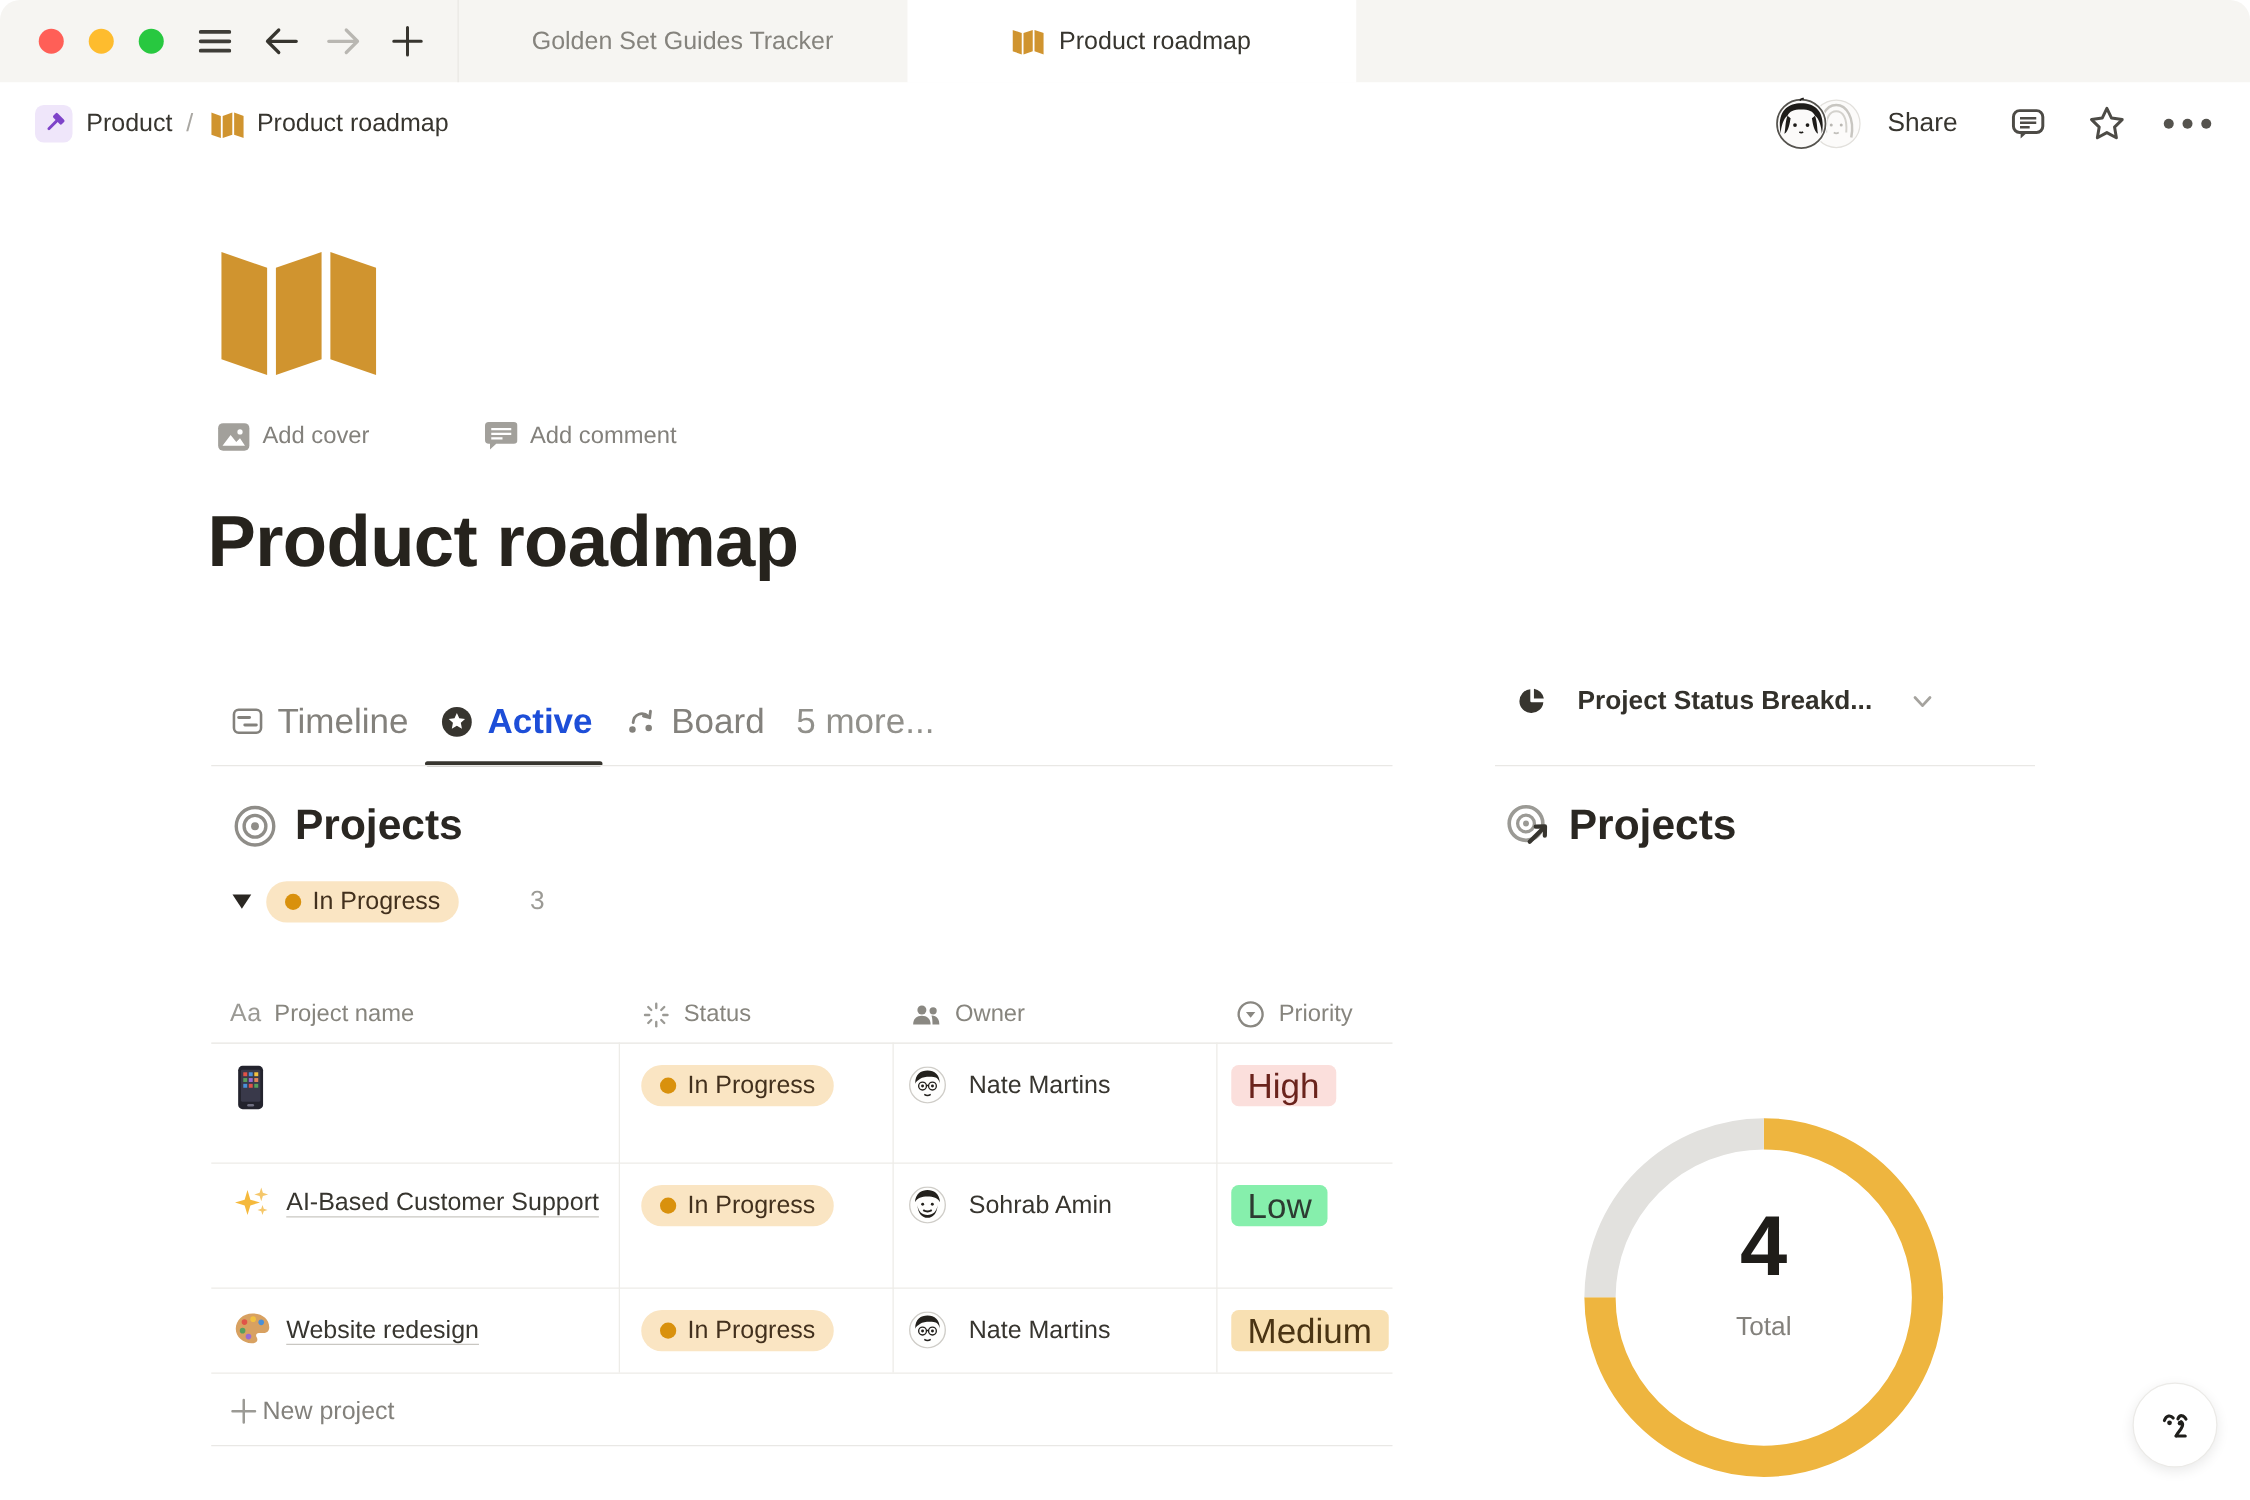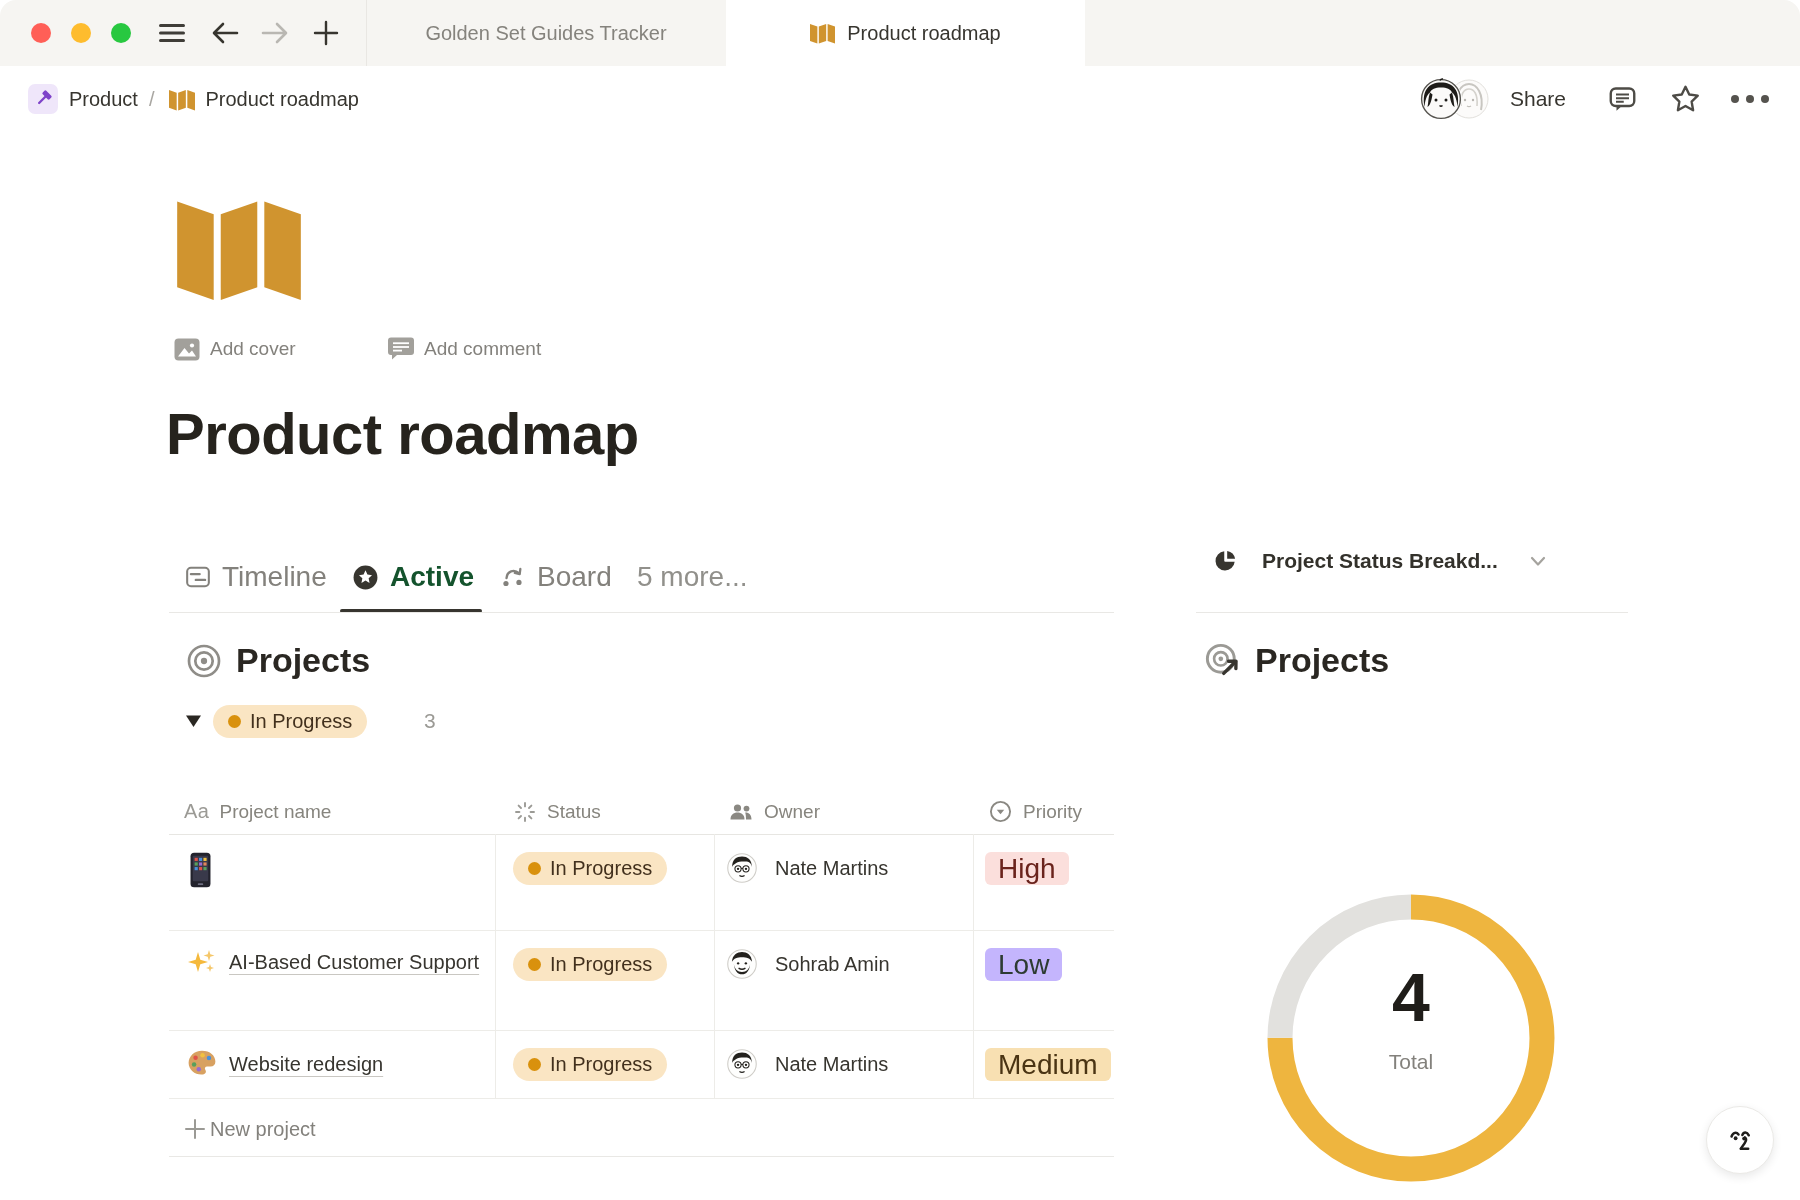--- a/index.html
+++ b/index.html
@@ -16,29 +16,29 @@
   .btab.active{background:#FFFFFF;color:#37352F;font-weight:400;}
   
   .pagehead{position:absolute;left:0;top:66px;width:1800px;height:66px;background:#fff;}
   .crumb{position:absolute;top:0;height:66px;display:flex;align-items:center;font-size:20px;}
   .iconbox{width:30px;height:30px;border-radius:7px;background:#EFE6FA;display:flex;align-items:center;justify-content:center;}
   .headbtn{position:absolute;top:0;height:66px;display:flex;align-items:center;justify-content:center;cursor:default;}
   
   .addrow{display:flex;align-items:center;gap:10px;font-size:19px;color:#83817C;}
   .title{position:absolute;left:166px;top:400px;font-size:58px;font-weight:bold;color:#26231D;letter-spacing:-0.5px;}
   .vtab{position:absolute;top:556px;height:42px;display:flex;align-items:center;gap:11px;font-size:28px;color:#83817C;}
-  .vtab.sel{color:#14532d;font-weight:bold;justify-content:space-between;}
+  .vtab.sel{color:#1d4ed8;font-weight:bold;justify-content:space-between;}
   .hline{position:absolute;height:1px;background:#E9E8E5;}
   .seclink{font-weight:bold;font-size:34px;color:#2A2722;}
   .pill{display:inline-flex;align-items:center;height:33px;border-radius:17px;padding:0 15px;gap:9px;font-size:20px;
         background:#FAE5C3;color:#42301D;box-sizing:border-box;white-space:nowrap;}
   .pill .dot{width:13px;height:13px;border-radius:50%;background:#D9910D;flex:0 0 auto;}
   .prio{display:inline-flex;align-items:center;height:33px;border-radius:6px;padding:0 13px;font-size:28px;white-space:nowrap;}
   .prio.high{background:#FBDFDC;color:#6A231C;}
-  .prio.low{background:#c4b5fd;color:#2D3B32;}
+  .prio.low{background:#86efac;color:#2D3B32;}
   .prio.medium{background:#F8E0B2;color:#4A3413;}
   .th{position:absolute;display:flex;align-items:center;gap:10px;font-size:19px;color:#87857E;height:45px;}
   .cellname{font-size:20px;color:#37352F;line-height:39px;text-decoration:underline;
             text-decoration-color:#C9C7C2;text-underline-offset:5px;text-decoration-thickness:1px;}
   .ownname{font-size:20px;color:#37352F;}
   .newproj{display:flex;align-items:center;gap:4px;font-size:20px;color:#83817C;}
   .donut-center{position:absolute;text-align:center;}
   .ai-fab{position:absolute;left:1706px;top:1106px;width:66px;height:66px;border-radius:50%;background:#fff;
           border:1px solid #EBEAE7;box-shadow:0 3px 10px rgba(0,0,0,0.09);display:flex;align-items:center;justify-content:center;}
   svg{display:block;}

